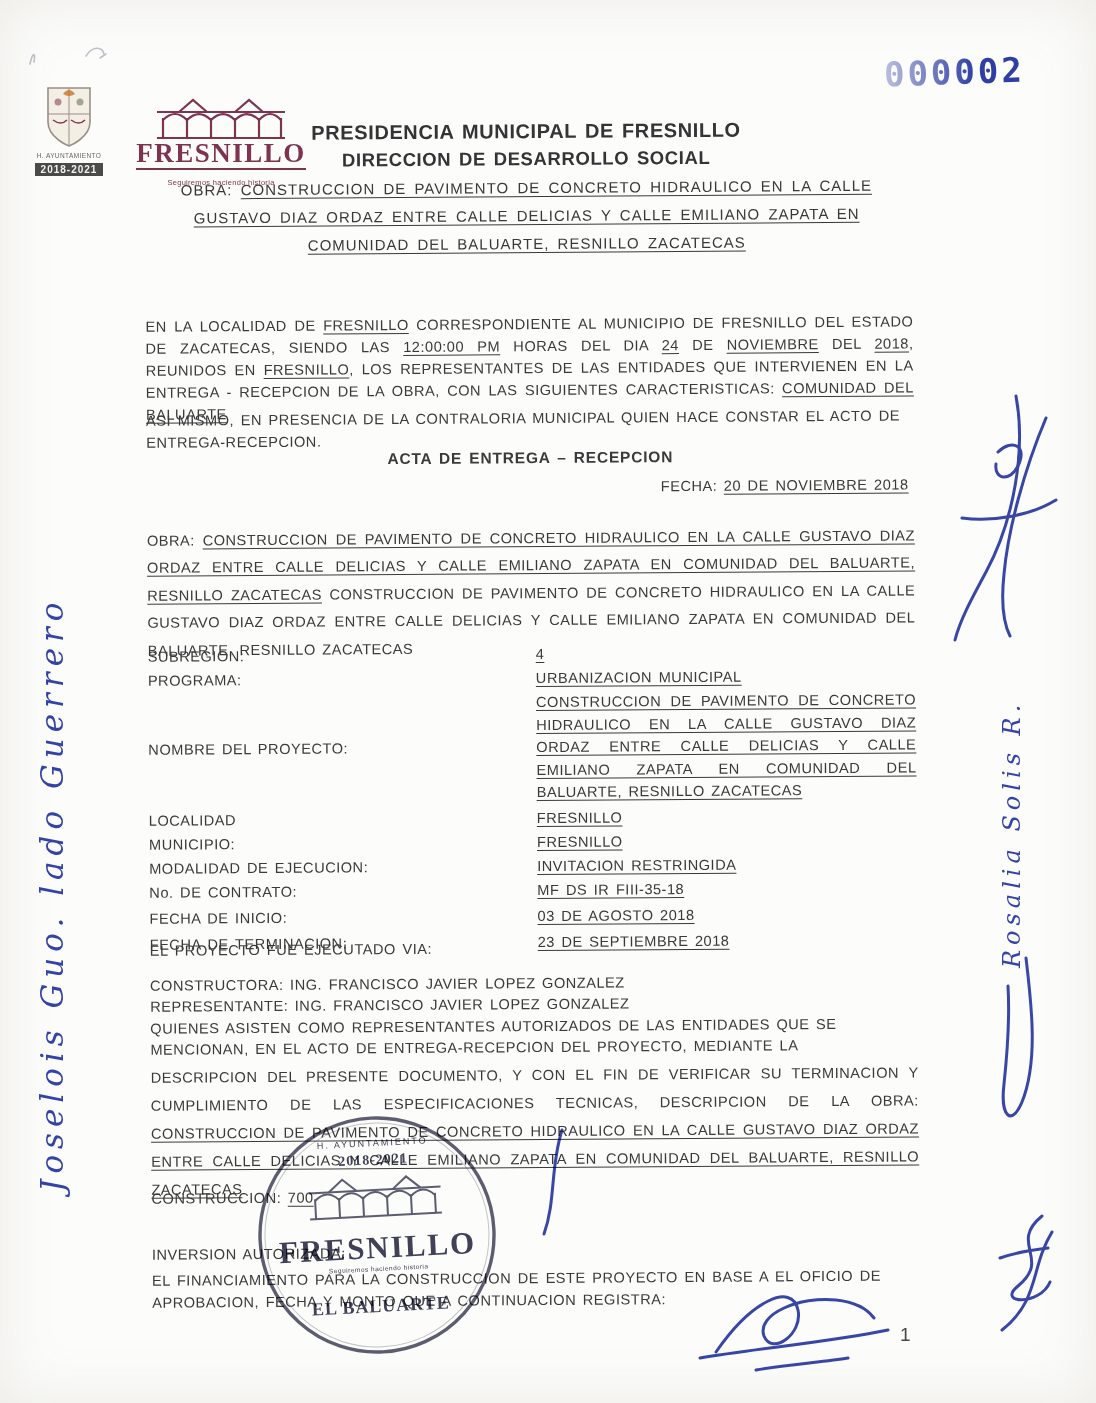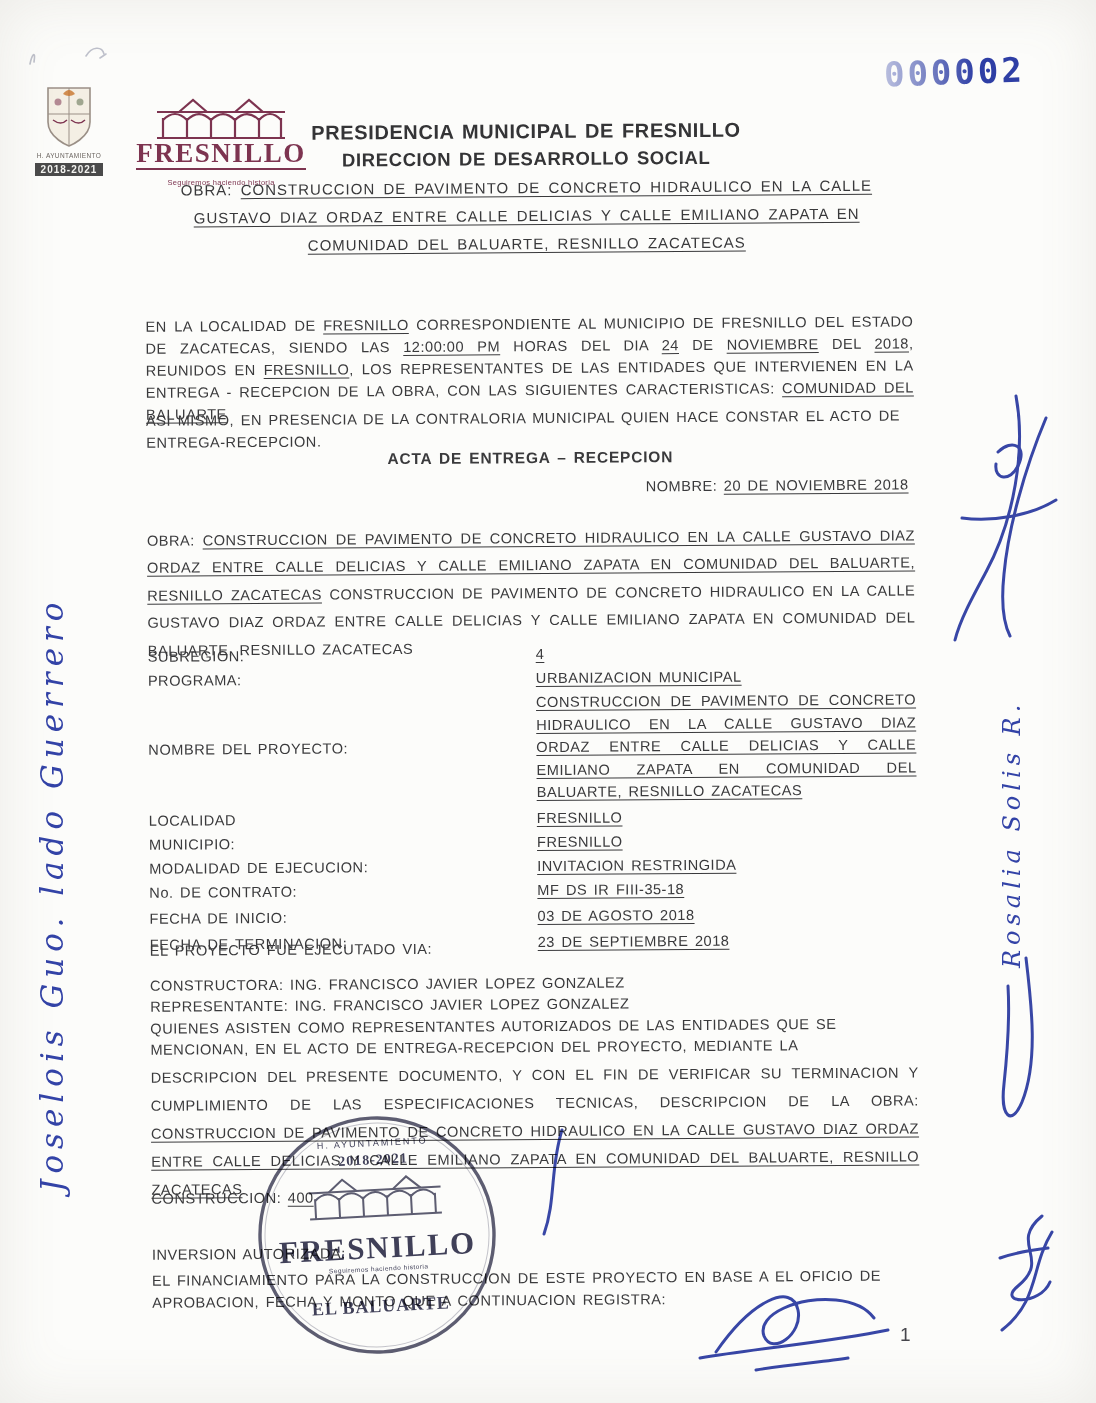--- a/index.html
+++ b/index.html
@@ -113,21 +113,21 @@
   <div class="folio">000002</div>
 
   <div class="doc">
     <div class="abs hdr1">PRESIDENCIA MUNICIPAL DE FRESNILLO</div>
     <div class="abs hdr2">DIRECCION DE DESARROLLO SOCIAL</div>
     <div class="abs hdr-obra"><span>OBRA: </span><span class="u">CONSTRUCCION DE PAVIMENTO DE CONCRETO HIDRAULICO EN LA CALLE GUSTAVO DIAZ ORDAZ ENTRE CALLE DELICIAS Y CALLE EMILIANO ZAPATA EN COMUNIDAD DEL BALUARTE, RESNILLO ZACATECAS</span></div>
 
     <p class="abs p1"><span>EN LA LOCALIDAD DE </span><span class="u">FRESNILLO</span><span> CORRESPONDIENTE AL MUNICIPIO DE FRESNILLO DEL ESTADO DE ZACATECAS, SIENDO LAS </span><span class="u">12:00:00 PM</span><span> HORAS DEL DIA </span><span class="u">24</span><span> DE </span><span class="u">NOVIEMBRE</span><span> DEL </span><span class="u">2018</span><span>, REUNIDOS EN </span><span class="u">FRESNILLO</span><span>, LOS REPRESENTANTES DE LAS ENTIDADES QUE INTERVIENEN EN LA ENTREGA - RECEPCION DE LA OBRA, CON LAS SIGUIENTES CARACTERISTICAS: </span><span class="u">COMUNIDAD DEL BALUARTE</span></p>
     <p class="abs p2">ASI MISMO, EN PRESENCIA DE LA CONTRALORIA MUNICIPAL QUIEN HACE CONSTAR EL ACTO DE ENTREGA-RECEPCION.</p>
     <div class="abs acta">ACTA DE ENTREGA – RECEPCION</div>
-    <div class="abs fecha"><span>NOMBRE: </span><span class="u">20 DE NOVIEMBRE 2018</span></div>
+    <div class="abs fecha"><span>FECHA: </span><span class="u">20 DE NOVIEMBRE 2018</span></div>
     <p class="abs obra2"><span>OBRA: </span><span class="u">CONSTRUCCION DE PAVIMENTO DE CONCRETO HIDRAULICO EN LA CALLE GUSTAVO DIAZ ORDAZ ENTRE CALLE DELICIAS Y CALLE EMILIANO ZAPATA EN COMUNIDAD DEL BALUARTE, RESNILLO ZACATECAS</span><span> CONSTRUCCION DE PAVIMENTO DE CONCRETO HIDRAULICO EN LA CALLE GUSTAVO DIAZ ORDAZ ENTRE CALLE DELICIAS Y CALLE EMILIANO ZAPATA EN COMUNIDAD DEL BALUARTE, RESNILLO ZACATECAS</span></p>
 
     <div class="abs fields">
       <div class="frow">
         <span class="flabel">SUBREGION:</span>
         <span class="fvalue u">4</span>
       </div>
       <div class="frow">
         <span class="flabel">PROGRAMA:</span>
         <span class="fvalue u">URBANIZACION MUNICIPAL</span>
@@ -162,21 +162,21 @@
       </div>
     </div>
 
     <p class="abs via">EL PROYECTO FUE EJECUTADO VIA:</p>
     <p class="abs exec">
       <span>CONSTRUCTORA: ING. FRANCISCO JAVIER LOPEZ GONZALEZ</span><br>
       <span>REPRESENTANTE: ING. FRANCISCO JAVIER LOPEZ GONZALEZ</span><br>
       <span>QUIENES ASISTEN COMO REPRESENTANTES AUTORIZADOS DE LAS ENTIDADES QUE SE MENCIONAN, EN EL ACTO DE ENTREGA-RECEPCION DEL PROYECTO, MEDIANTE LA</span>
     </p>
     <p class="abs desc"><span>DESCRIPCION DEL PRESENTE DOCUMENTO, Y CON EL FIN DE VERIFICAR SU TERMINACION Y CUMPLIMIENTO DE LAS ESPECIFICACIONES TECNICAS, DESCRIPCION DE LA OBRA: </span><span class="u">CONSTRUCCION DE PAVIMENTO DE CONCRETO HIDRAULICO EN LA CALLE GUSTAVO DIAZ ORDAZ ENTRE CALLE DELICIAS Y CALLE EMILIANO ZAPATA EN COMUNIDAD DEL BALUARTE, RESNILLO ZACATECAS</span></p>
-    <p class="abs benef"><span>CONSTRUCCION: </span><span class="u">400</span></p>
+    <p class="abs benef"><span>CONSTRUCCION: </span><span class="u">700</span></p>
     <p class="abs inv">INVERSION AUTORIZADA:</p>
     <p class="abs fin">EL FINANCIAMIENTO PARA LA CONSTRUCCION DE ESTE PROYECTO EN BASE A EL OFICIO DE APROBACION, FECHA Y MONTO QUE A CONTINUACION REGISTRA:</p>
   </div>
 
   <svg class="stamp" viewBox="0 0 250 250">
     <g transform="rotate(-3 125 125)">
       <circle cx="125" cy="125" r="117" fill="none" stroke="#2c2c48" stroke-width="3.4" opacity=".85"></circle>
       <circle cx="125" cy="125" r="112" fill="none" stroke="#2c2c48" stroke-width="1" opacity=".3"></circle>
       <text class="st-small" x="125" y="36" text-anchor="middle">H. AYUNTAMIENTO</text>
       <text class="st-years" x="125" y="54" text-anchor="middle">2018-2021</text>

